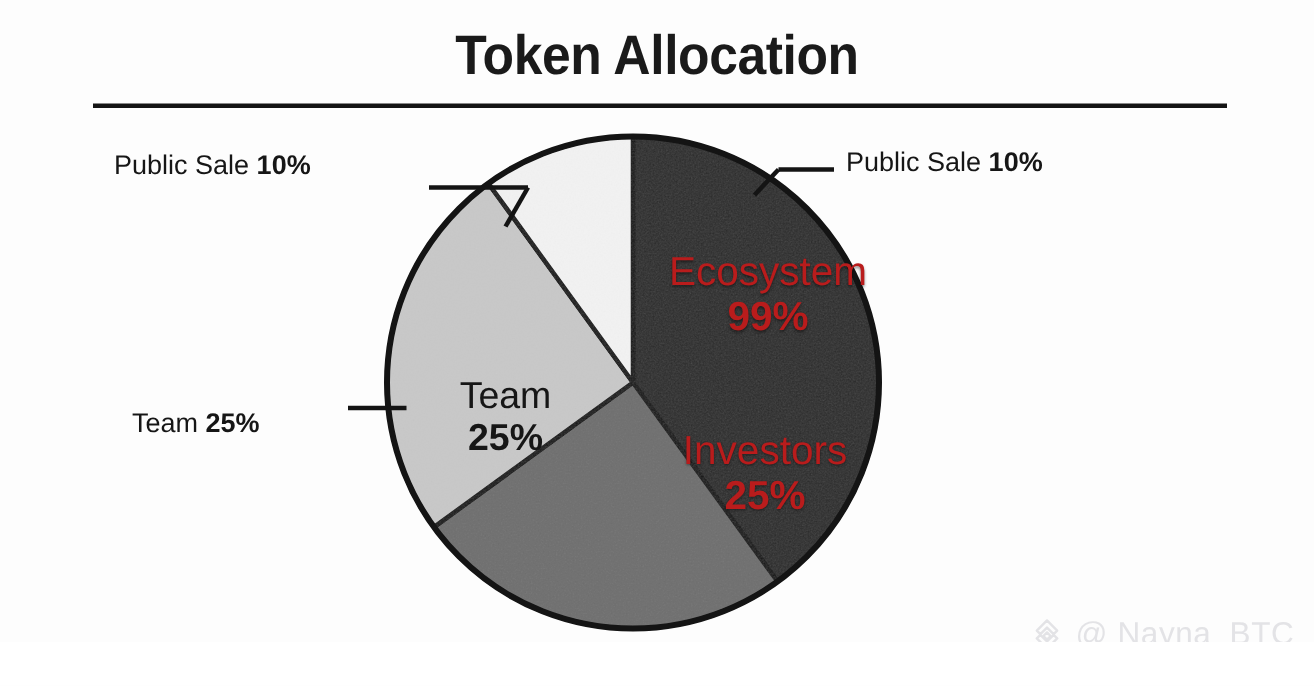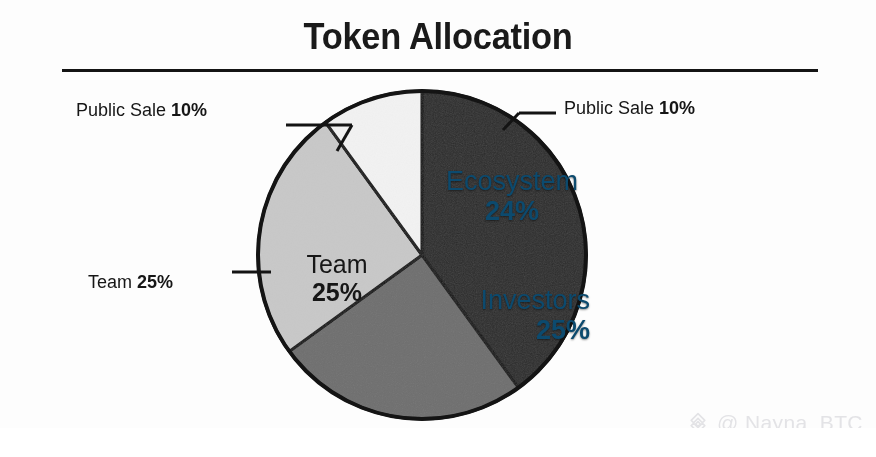--- a/index.html
+++ b/index.html
@@ -69,39 +69,38 @@
   }
   .slice-label .l-name {
     display: block;
     font-weight: normal;
   }
   .slice-label .l-pct {
     display: block;
     font-weight: bold;
   }
   .slice-label.light-text {
-    color: #0c4a6e;
+    color: #b91c1c;
     text-shadow: 0 1px 2px rgba(0,0,0,0.45);
   }
   .slice-label.dark-text {
     color: #161616;
   }
 
   #label-ecosystem {
     left: 432px;
     top: 166px;
     width: 160px;
     font-size: 27px;
   }
   #label-investors {
     left: 430px;
     top: 285px;
     width: 160px;
     font-size: 27px;
-    text-align: right;
   }
   #label-team-inner {
     left: 278px;
     top: 250px;
     width: 118px;
     font-size: 25px;
   }
 
   
   .callout {
@@ -192,21 +191,21 @@
       </g>
 
       <g>
         <line x1="232" y1="272" x2="271" y2="272" stroke="#141414" stroke-width="3"></line>
       </g>
     </svg>
   </div>
 
   <div class="slice-label light-text" id="label-ecosystem">
     <span class="l-name">Ecosystem</span>
-    <span class="l-pct">24%</span>
+    <span class="l-pct">99%</span>
   </div>
 
   <div class="slice-label light-text" id="label-investors">
     <span class="l-name">Investors</span>
     <span class="l-pct">25%</span>
   </div>
 
   <div class="slice-label dark-text" id="label-team-inner">
     <span class="l-name">Team</span>
     <span class="l-pct">25%</span>

